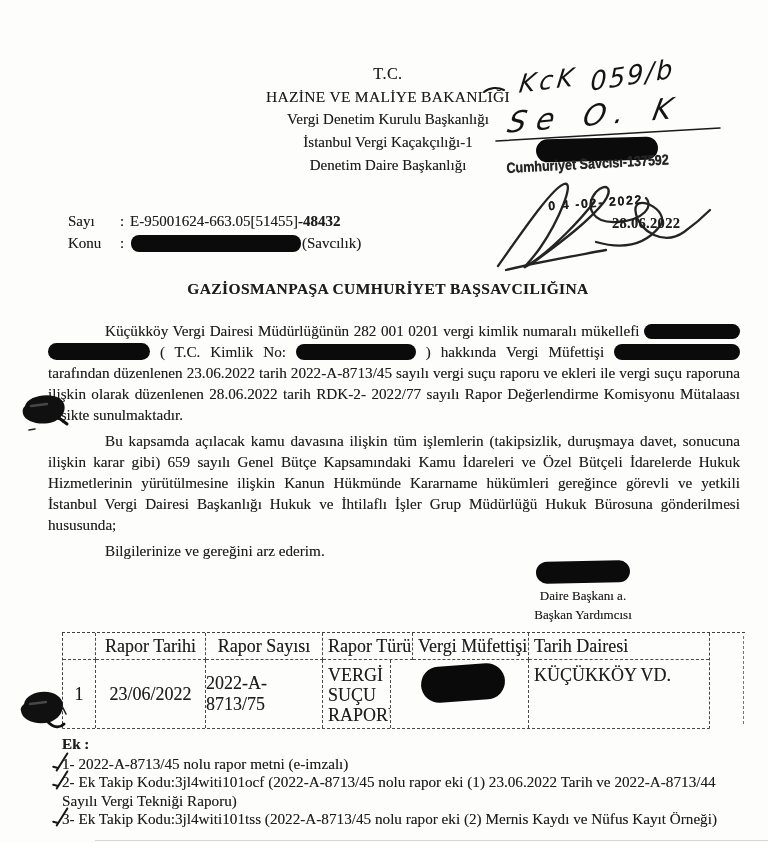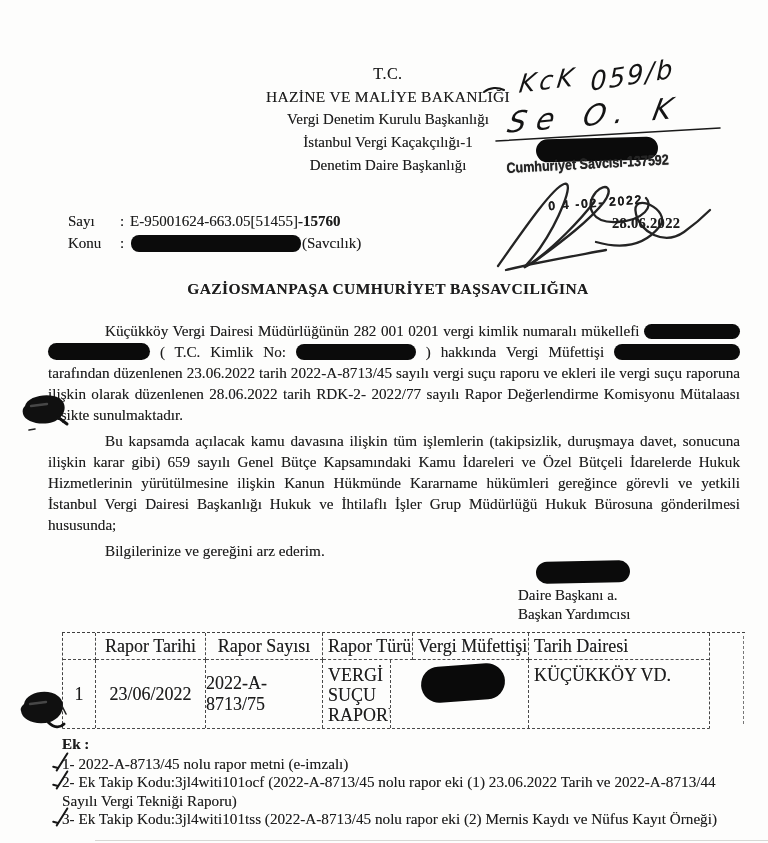--- a/index.html
+++ b/index.html
@@ -55,21 +55,21 @@
   .bodytext p{margin:0;text-indent:57px;}
   .bodytext p + p{margin-top:5px;}
   .closing{margin-top:6px;}
   .inline-redact{display:inline-block;background:#0b0b0b;vertical-align:-3px;border-radius:8px;}
   .r1{width:96px;height:15px;}
   .r2{width:102px;height:17px;border-radius:9px;}
   .r3{width:120px;height:16px;}
   .r4{width:126px;height:16px;}
 
   
-  .sigblock{top:561px;left:518px;width:130px;text-align:left;font-size:15px;line-height:19px;}
+  .sigblock{top:561px;left:518px;width:130px;text-align:center;font-size:13px;line-height:19px;}
   .sig-bar{width:94px;height:22px;border-radius:11px;margin:0 auto 3px auto;transform:rotate(-1deg);}
 
   
   .tbl-topline{top:632px;left:62px;width:683px;height:0;border-top:1.6px dashed #3f3f3f;}
   .tbl{top:633px;left:62px;width:646px;height:95px;
        border-left:1.6px dashed #444;border-right:1.6px dashed #444;border-bottom:1.6px dashed #4a4a4a;
        display:grid;grid-template-columns:33px 110px 117px 90px 116px 1fr;grid-template-rows:27px 1fr;
        font-size:18px;}
   .tbl .cell{border-right:1.6px dashed #4a4a4a;overflow:hidden;}
   .tbl .cell:nth-child(6n){border-right:none;}
@@ -132,21 +132,21 @@
 </svg>
 
 <div class="abs date-stamp">0 4 -02- 2022</div>
 <div class="abs printed-date ink">28.06.2022</div>
 
 <div class="abs ref ink">
   <div class="ref-row">
     <span class="ref-label">Sayı</span>
     <span class="ref-sep">:</span>
     <span>E-95001624-663.05[51455]</span>
-      <span class="bold">-15760</span>
+      <span class="bold">-48432</span>
   </div>
   <div class="ref-row">
     <span class="ref-label">Konu</span>
     <span class="ref-sep">:</span>
     <span class="redaction konu-bar"></span>
     <span>(Savcılık)</span>
   </div>
 </div>
 
 <div class="abs recipient ink">GAZİOSMANPAŞA CUMHURİYET BAŞSAVCILIĞINA</div>

